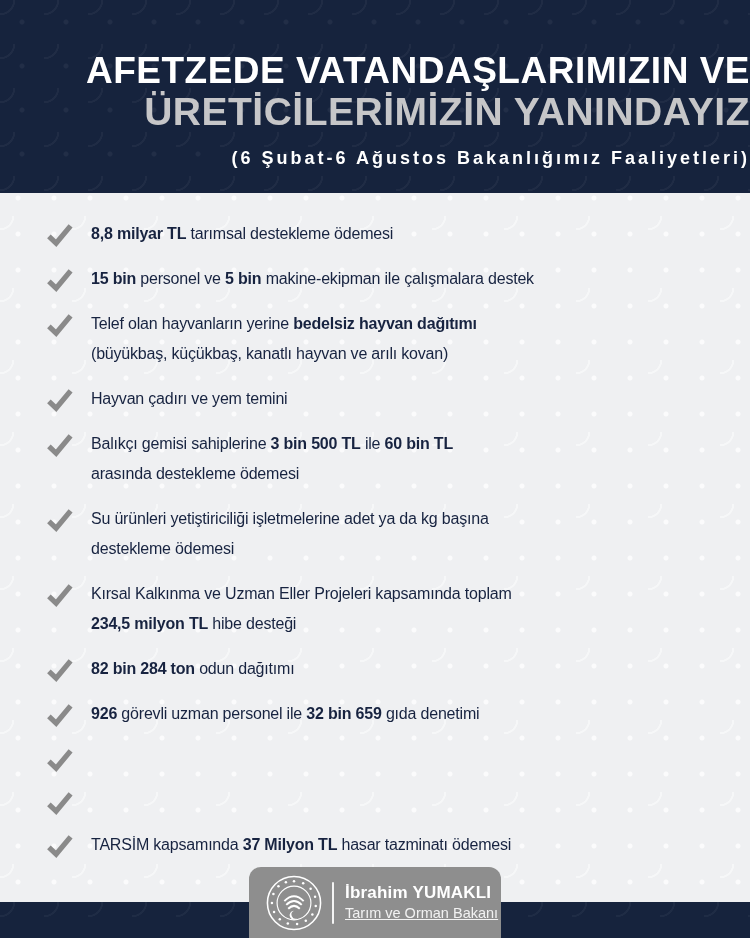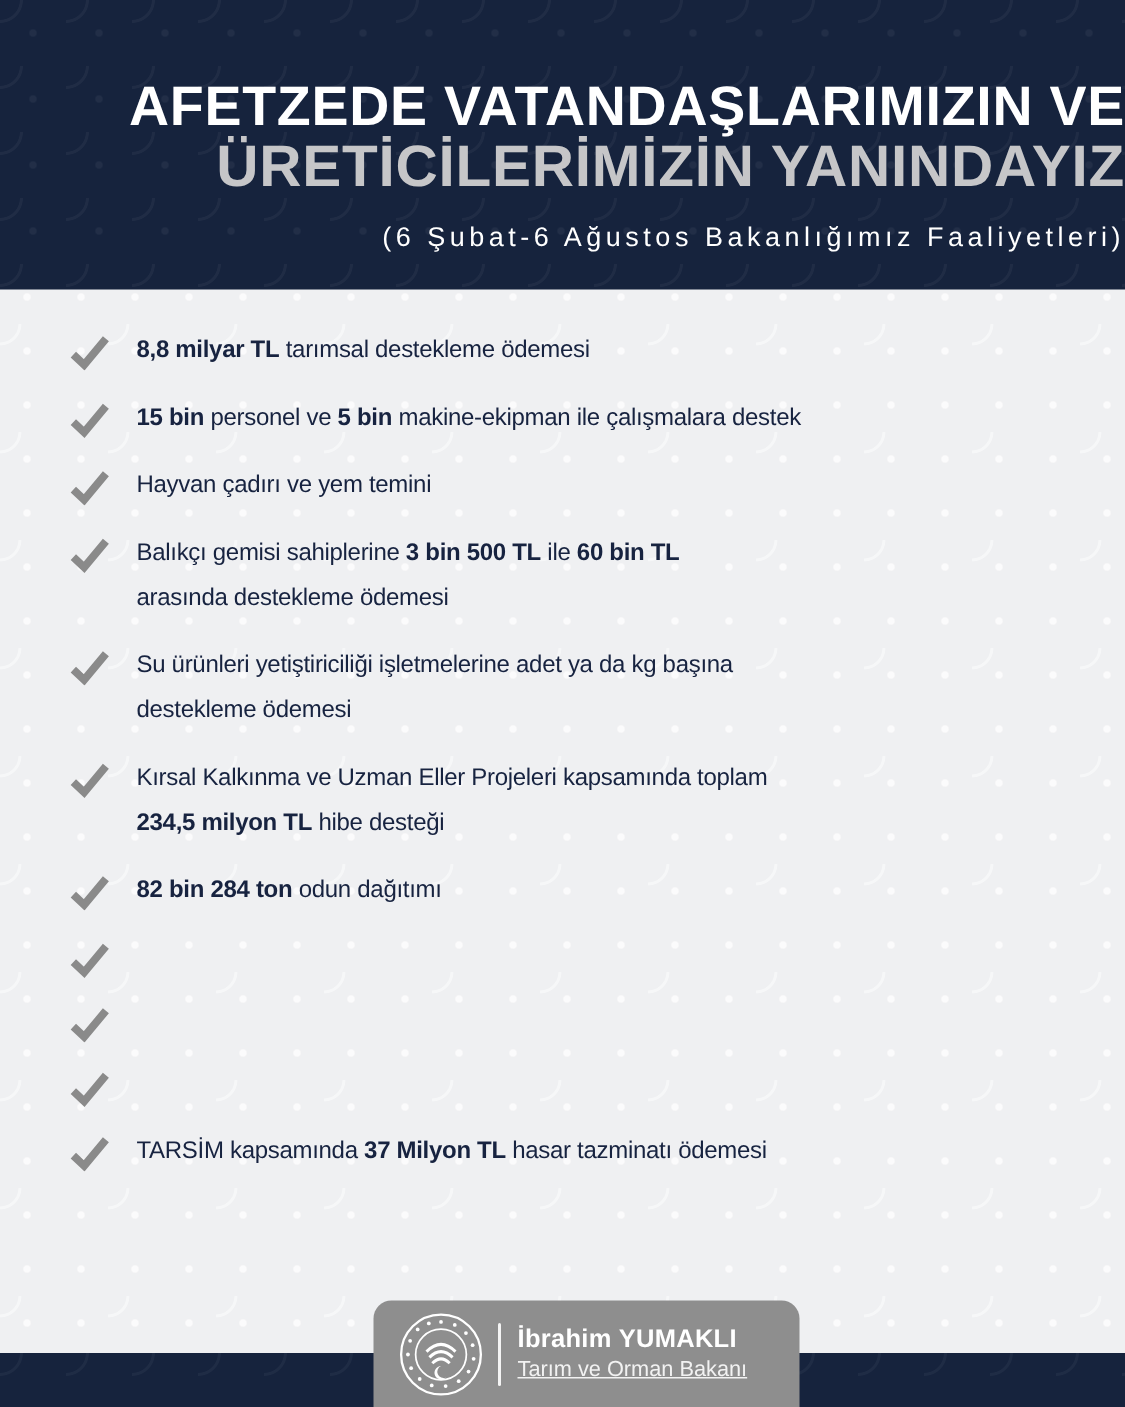--- a/index.html
+++ b/index.html
@@ -46,21 +46,21 @@
   .title1{
     font-size:37px;font-weight:800;letter-spacing:.5px;
     color:var(--white);line-height:1.12;
   }
   .title2{
     font-size:39px;font-weight:800;letter-spacing:.5px;
     color:var(--title_gray);line-height:1.08;
   }
   .subtitle{
     margin-top:14px;
-    font-size:18px;font-weight:400;letter-spacing:3px;
+    font-size:18px;font-weight:700;letter-spacing:3px;
     color:var(--white);
   }
   
   .list{
     position:relative;z-index:2;
     padding:26px 28px 0 46px;
   }
   .item{
     display:flex;align-items:flex-start;
     margin-bottom:15px;
@@ -81,21 +81,21 @@
     position:absolute;left:0;right:0;bottom:0;z-index:3;
     height:36px;
     background:var(--navy);
     background-image:
       radial-gradient(circle at 0 0, transparent 13px, rgba(255,255,255,.04) 13.5px, rgba(255,255,255,.04) 15px, transparent 15.5px);
     background-size:44px 44px;
   }
   .minister-card{
     position:absolute;z-index:4;
     left:249px;top:867px;
-    width:284px;height:71px;
+    width:252px;height:71px;
     background:var(--card_gray);
     border-radius:12px 12px 0 0;
     display:flex;align-items:center;
     padding-left:16px;
     color:var(--white);
   }
   .emblem{flex:0 0 58px;width:58px;height:58px;}
   .card-sep{
     width:2px;height:42px;background:rgba(255,255,255,.9);
     margin:0 11px 0 9px;border-radius:1px;
@@ -129,20 +129,27 @@
       <div class="item-text"><b>8,8 milyar TL</b><span> tarımsal destekleme ödemesi</span></div>
     </div>
 
     <div class="item">
       <svg class="check" viewBox="0 0 28 24" aria-hidden="true">
         <path d="M3 13.5 L10.5 20.5 L25.5 2.5" fill="none" stroke="#8a8a8a" stroke-width="5.4"></path>
       </svg>
       <div class="item-text"><b>15 bin</b><span> personel ve </span><b>5 bin</b><span> makine-ekipman ile çalışmalara destek</span></div>
     </div>
 
+    <div class="item">
+      <svg class="check" viewBox="0 0 28 24" aria-hidden="true">
+        <path d="M3 13.5 L10.5 20.5 L25.5 2.5" fill="none" stroke="#8a8a8a" stroke-width="5.4"></path>
+      </svg>
+      <div class="item-text"><span>Telef olan hayvanların yerine </span><b>bedelsiz hayvan dağıtımı</b><span>
+(büyükbaş, küçükbaş, kanatlı hayvan ve arılı kovan)</span></div>
+    </div>
 
     <div class="item">
       <svg class="check" viewBox="0 0 28 24" aria-hidden="true">
         <path d="M3 13.5 L10.5 20.5 L25.5 2.5" fill="none" stroke="#8a8a8a" stroke-width="5.4"></path>
       </svg>
       <div class="item-text"><span>Hayvan çadırı ve yem temini</span></div>
     </div>
 
     <div class="item">
       <svg class="check" viewBox="0 0 28 24" aria-hidden="true">
@@ -172,20 +179,21 @@
       <svg class="check" viewBox="0 0 28 24" aria-hidden="true">
         <path d="M3 13.5 L10.5 20.5 L25.5 2.5" fill="none" stroke="#8a8a8a" stroke-width="5.4"></path>
       </svg>
       <div class="item-text"><b>82 bin 284 ton</b><span> odun dağıtımı</span></div>
     </div>
 
     <div class="item">
       <svg class="check" viewBox="0 0 28 24" aria-hidden="true">
         <path d="M3 13.5 L10.5 20.5 L25.5 2.5" fill="none" stroke="#8a8a8a" stroke-width="5.4"></path>
       </svg>
+      <div class="item-text"><b>926</b><span> görevli uzman personel ile </span><b>32 bin 659</b><span> gıda denetimi</span></div>
     </div>
 
     <div class="item">
       <svg class="check" viewBox="0 0 28 24" aria-hidden="true">
         <path d="M3 13.5 L10.5 20.5 L25.5 2.5" fill="none" stroke="#8a8a8a" stroke-width="5.4"></path>
       </svg>
     </div>
 
     <div class="item">
       <svg class="check" viewBox="0 0 28 24" aria-hidden="true">

